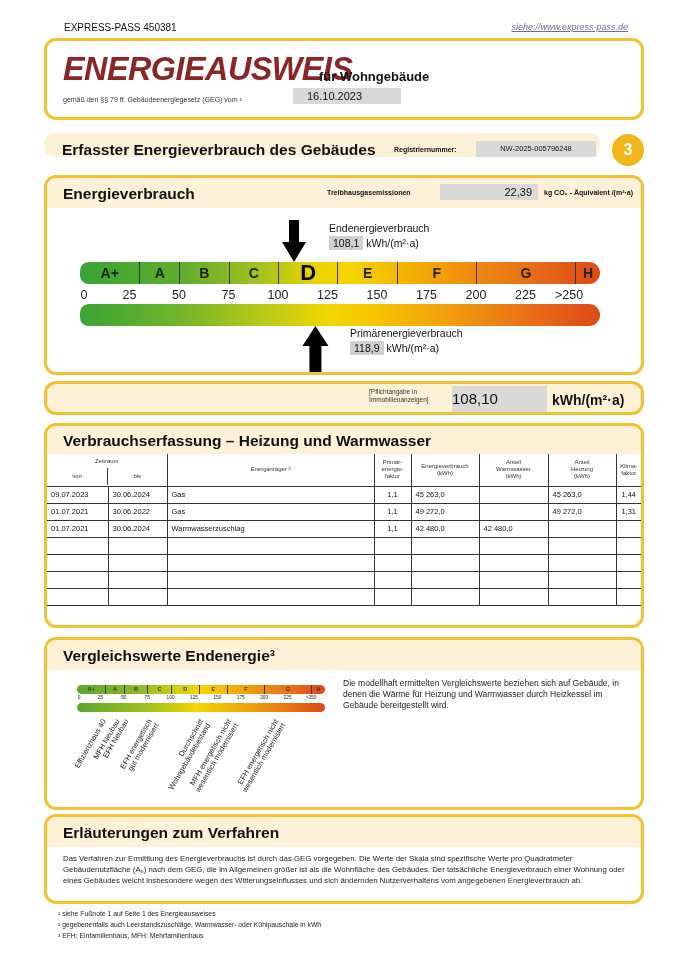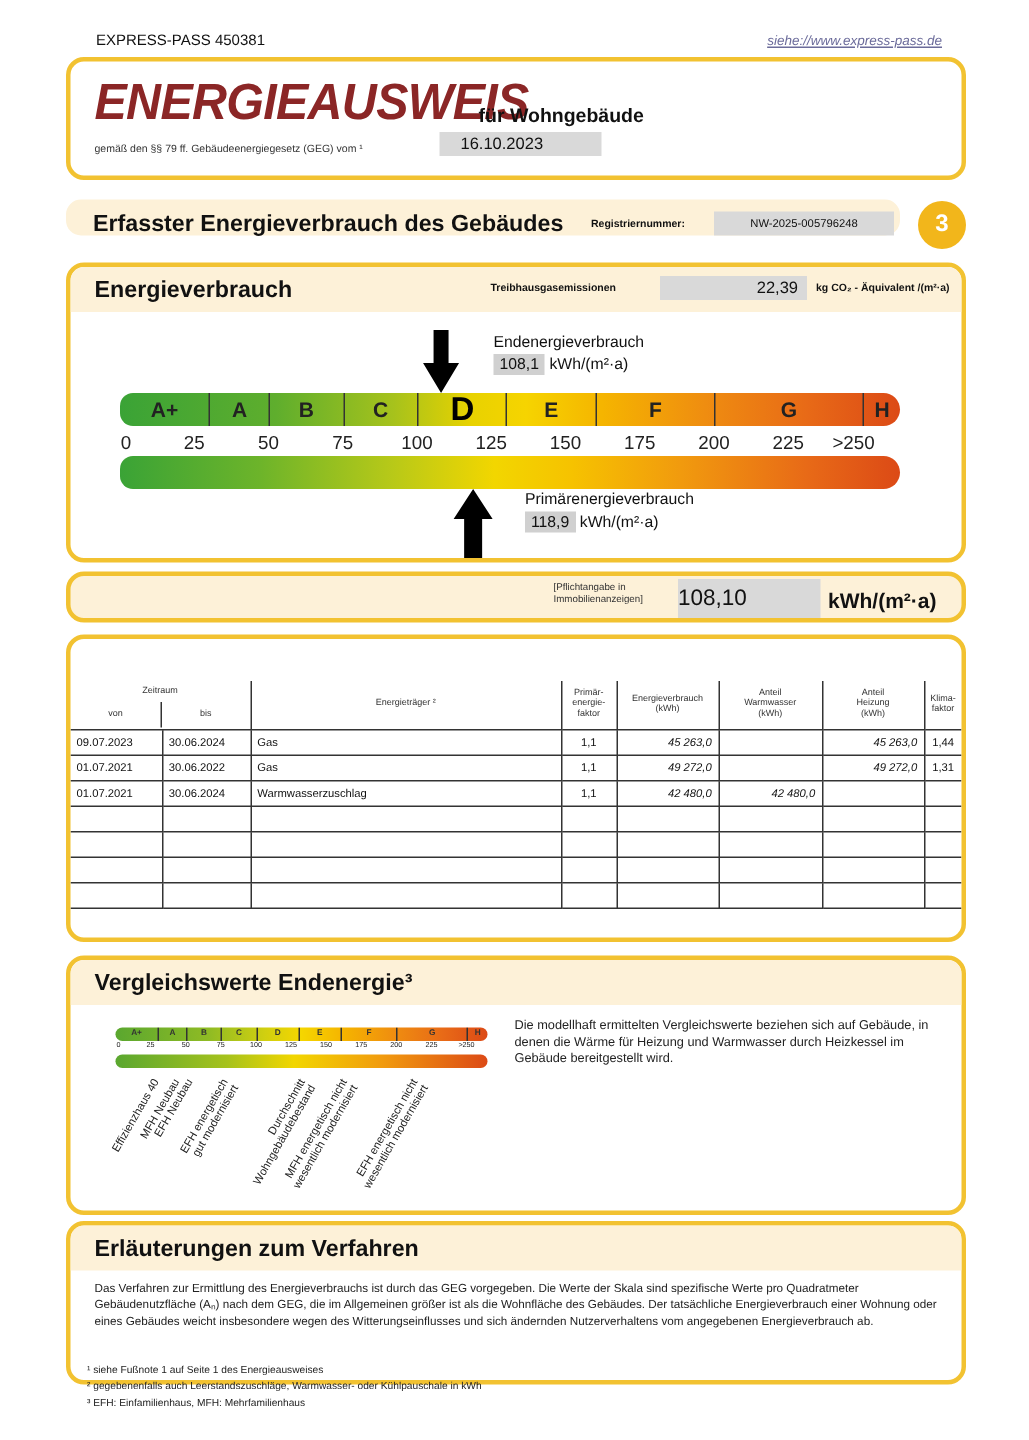--- a/index.html
+++ b/index.html
@@ -54,40 +54,40 @@
   #end-box .v { position: absolute; left: 405px; top: 2px; width: 95px; height: 26px; background: #d9d9d9; font-size: 15px; line-height: 26px; }
   #end-box .u { position: absolute; left: 505px; top: 8px; font-size: 14px; font-weight: bold; }
 
   
   #tbl-box { top: 423px; height: 205px; }
   #tbl-box .hdr { height: 28px; position: relative; }
   #tbl-box .hdr .t { position: absolute; left: 16px; top: 6px; font-size: 15.5px; font-weight: bold; }
   table { position: absolute; left: 0; top: 28px; width: 594px; border-collapse: collapse; font-size: 7.5px; }
   th { font-weight: normal; font-size: 6px; color: #333; border: 1px solid #333; border-top: none; height: 32px; vertical-align: middle; text-align: center; line-height: 7px; }
   td { border: 1px solid #333; height: 17px; padding: 0 4px; font-size: 7.5px; white-space: nowrap; }
-  td.r { text-align: right; font-style: italic; }
+  td.r { text-align: left; }
   td.c { text-align: center; }
   tr > :first-child { border-left: none; }
   tr > :last-child { border-right: none; }
 
   
   #vgl-box { top: 637px; height: 173px; }
   #vgl-box .hdr { height: 30px; position: relative; }
   #vgl-box .hdr .t { position: absolute; left: 16px; top: 7px; font-size: 15.5px; font-weight: bold; }
   .mini { position: absolute; left: 30px; width: 248px; height: 9px; border-radius: 5px; overflow: hidden; }
   .mini.classes { top: 45px; background: linear-gradient(90deg, #5aa72f 0%, #8fbb24 25%, #d0cf10 40%, #f5d600 50%, #f5b200 62%, #ef8d10 75%, #e86a17 88%, #dc4a16 100%); }
   .mini.grad { top: 63px; background: linear-gradient(90deg, #5aa72f 0%, #a6c21c 30%, #f2d600 48%, #f19a0e 72%, #dc4a16 100%); }
   .mcls { position: absolute; top: 0; height: 9px; font-size: 5.5px; font-weight: bold; text-align: center; line-height: 9px; color: #333; }
   .mcls.sep { border-left: 1px solid #333; }
   .mtick { position: absolute; top: 55px; font-size: 4.8px; transform: translateX(-50%); color: #222; }
   .rot { position: absolute; font-size: 7.5px; transform: rotate(-60deg); transform-origin: right top; white-space: nowrap; text-align: right; line-height: 8px; color: #222; }
   .vtext { position: absolute; left: 296px; width: 280px; font-size: 8.5px; line-height: 11px; color: #222; }
 
   
-  #erl-box { top: 814px; height: 109px; }
+  #erl-box { top: 814px; height: 90px; }
   #erl-box .hdr { height: 30px; position: relative; }
   #erl-box .hdr .t { position: absolute; left: 16px; top: 7px; font-size: 15.5px; font-weight: bold; }
   #erl-box .body { position: absolute; left: 16px; top: 36px; width: 570px; font-size: 7.8px; line-height: 11px; color: #222; }
 
   .fn { position: absolute; left: 58px; font-size: 6.8px; color: #222; }
 </style>
 </head>
 <body>
 
 <div class="abs topline left">EXPRESS-PASS 450381</div>
@@ -164,20 +164,23 @@
 <div class="frame" id="end-box">
   <div class="s">
     <div>[Pflichtangabe in</div>
     <div>Immobilienanzeigen]</div>
   </div>
   <div class="v">108,10</div>
   <div class="u">kWh/(m²·a)</div>
 </div>
 
 <div class="frame" id="tbl-box">
+  <div class="hdr">
+    <div class="t">Verbrauchserfassung – Heizung und Warmwasser</div>
+  </div>
   <table>
     <colgroup>
       <col style="width:61px">
         <col style="width:59px">
         <col style="width:207px">
         <col style="width:37px">
         <col style="width:68px">
         <col style="width:69px">
         <col style="width:68px">
         <col style="width:25px">

